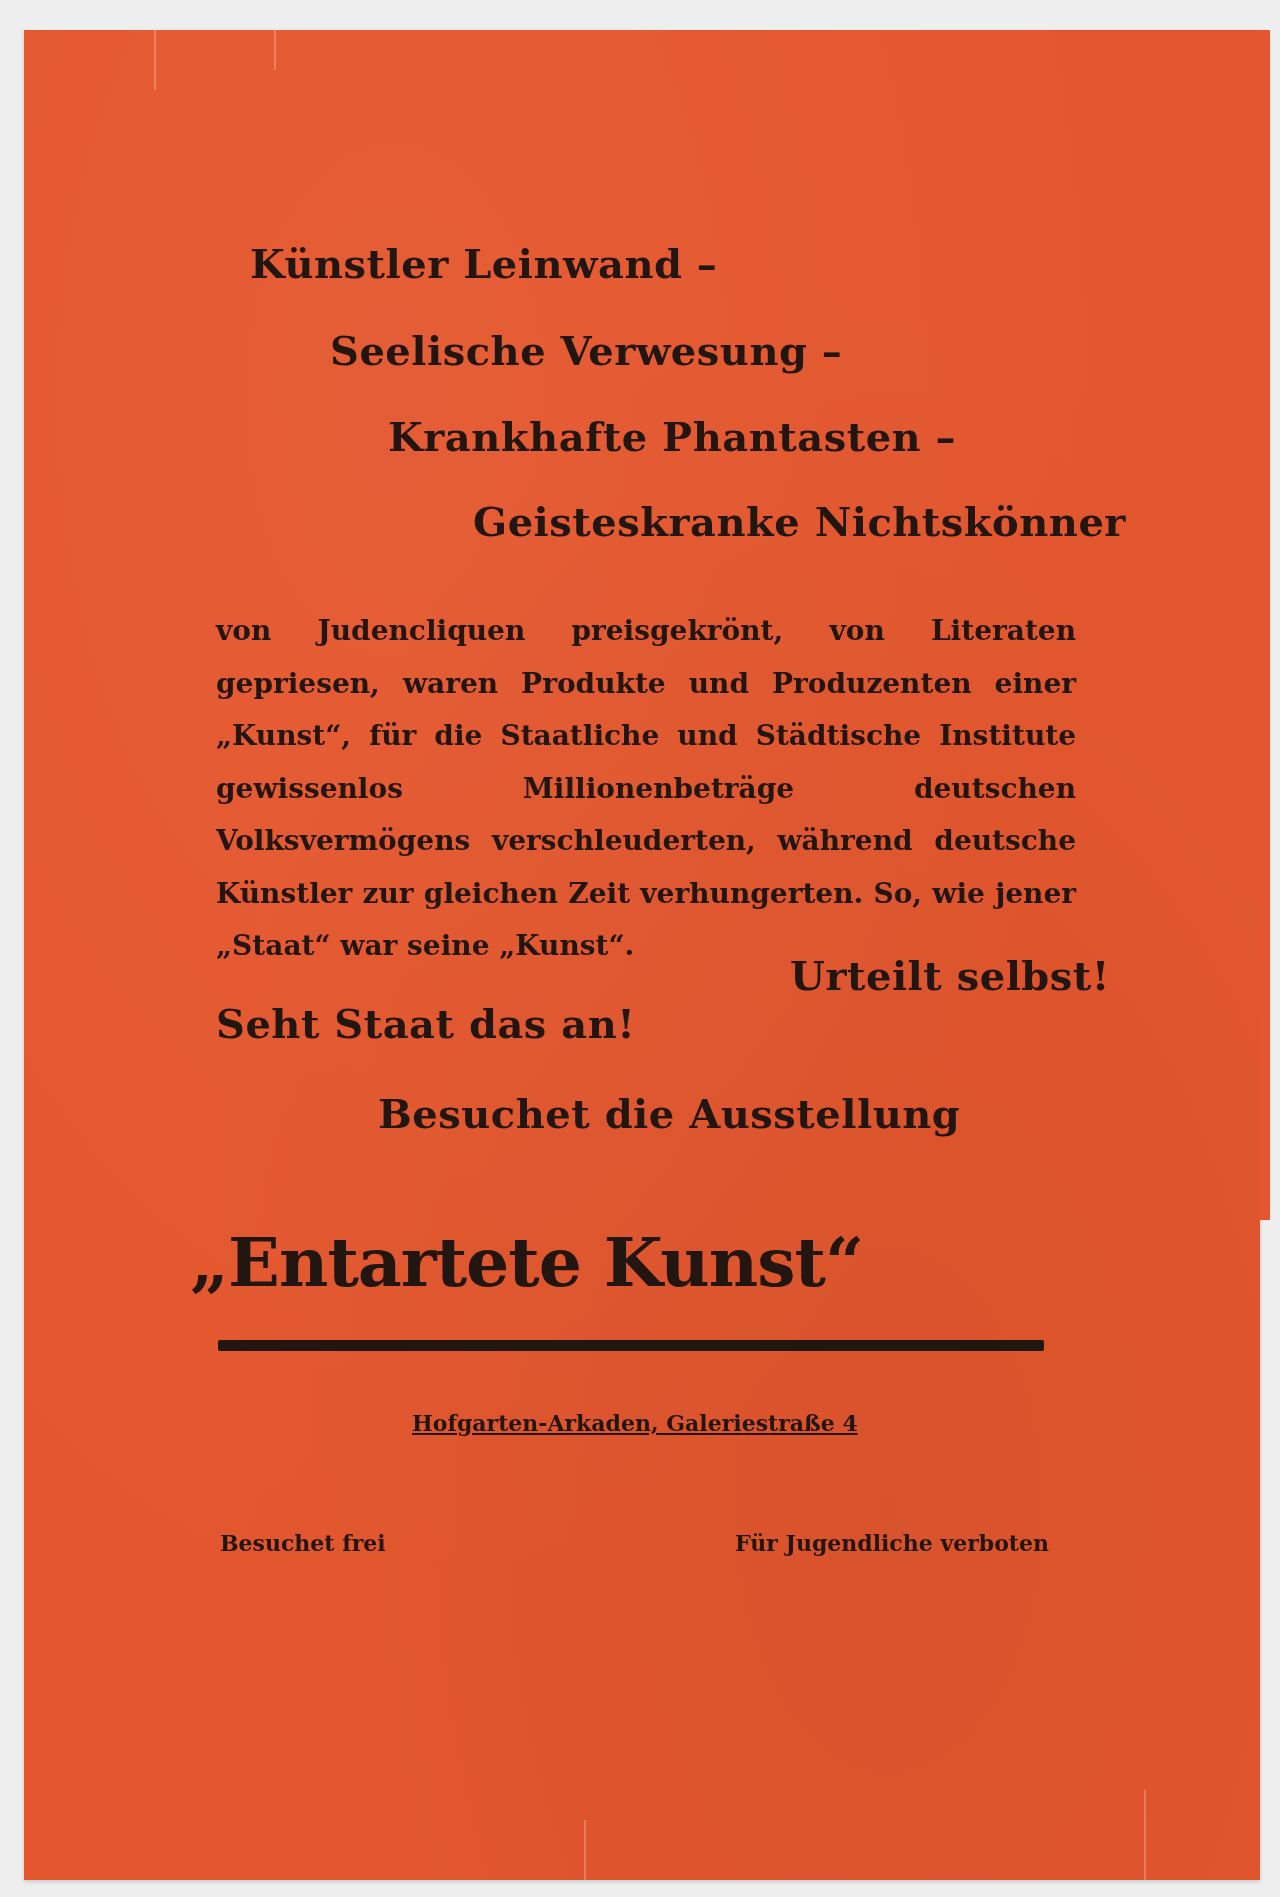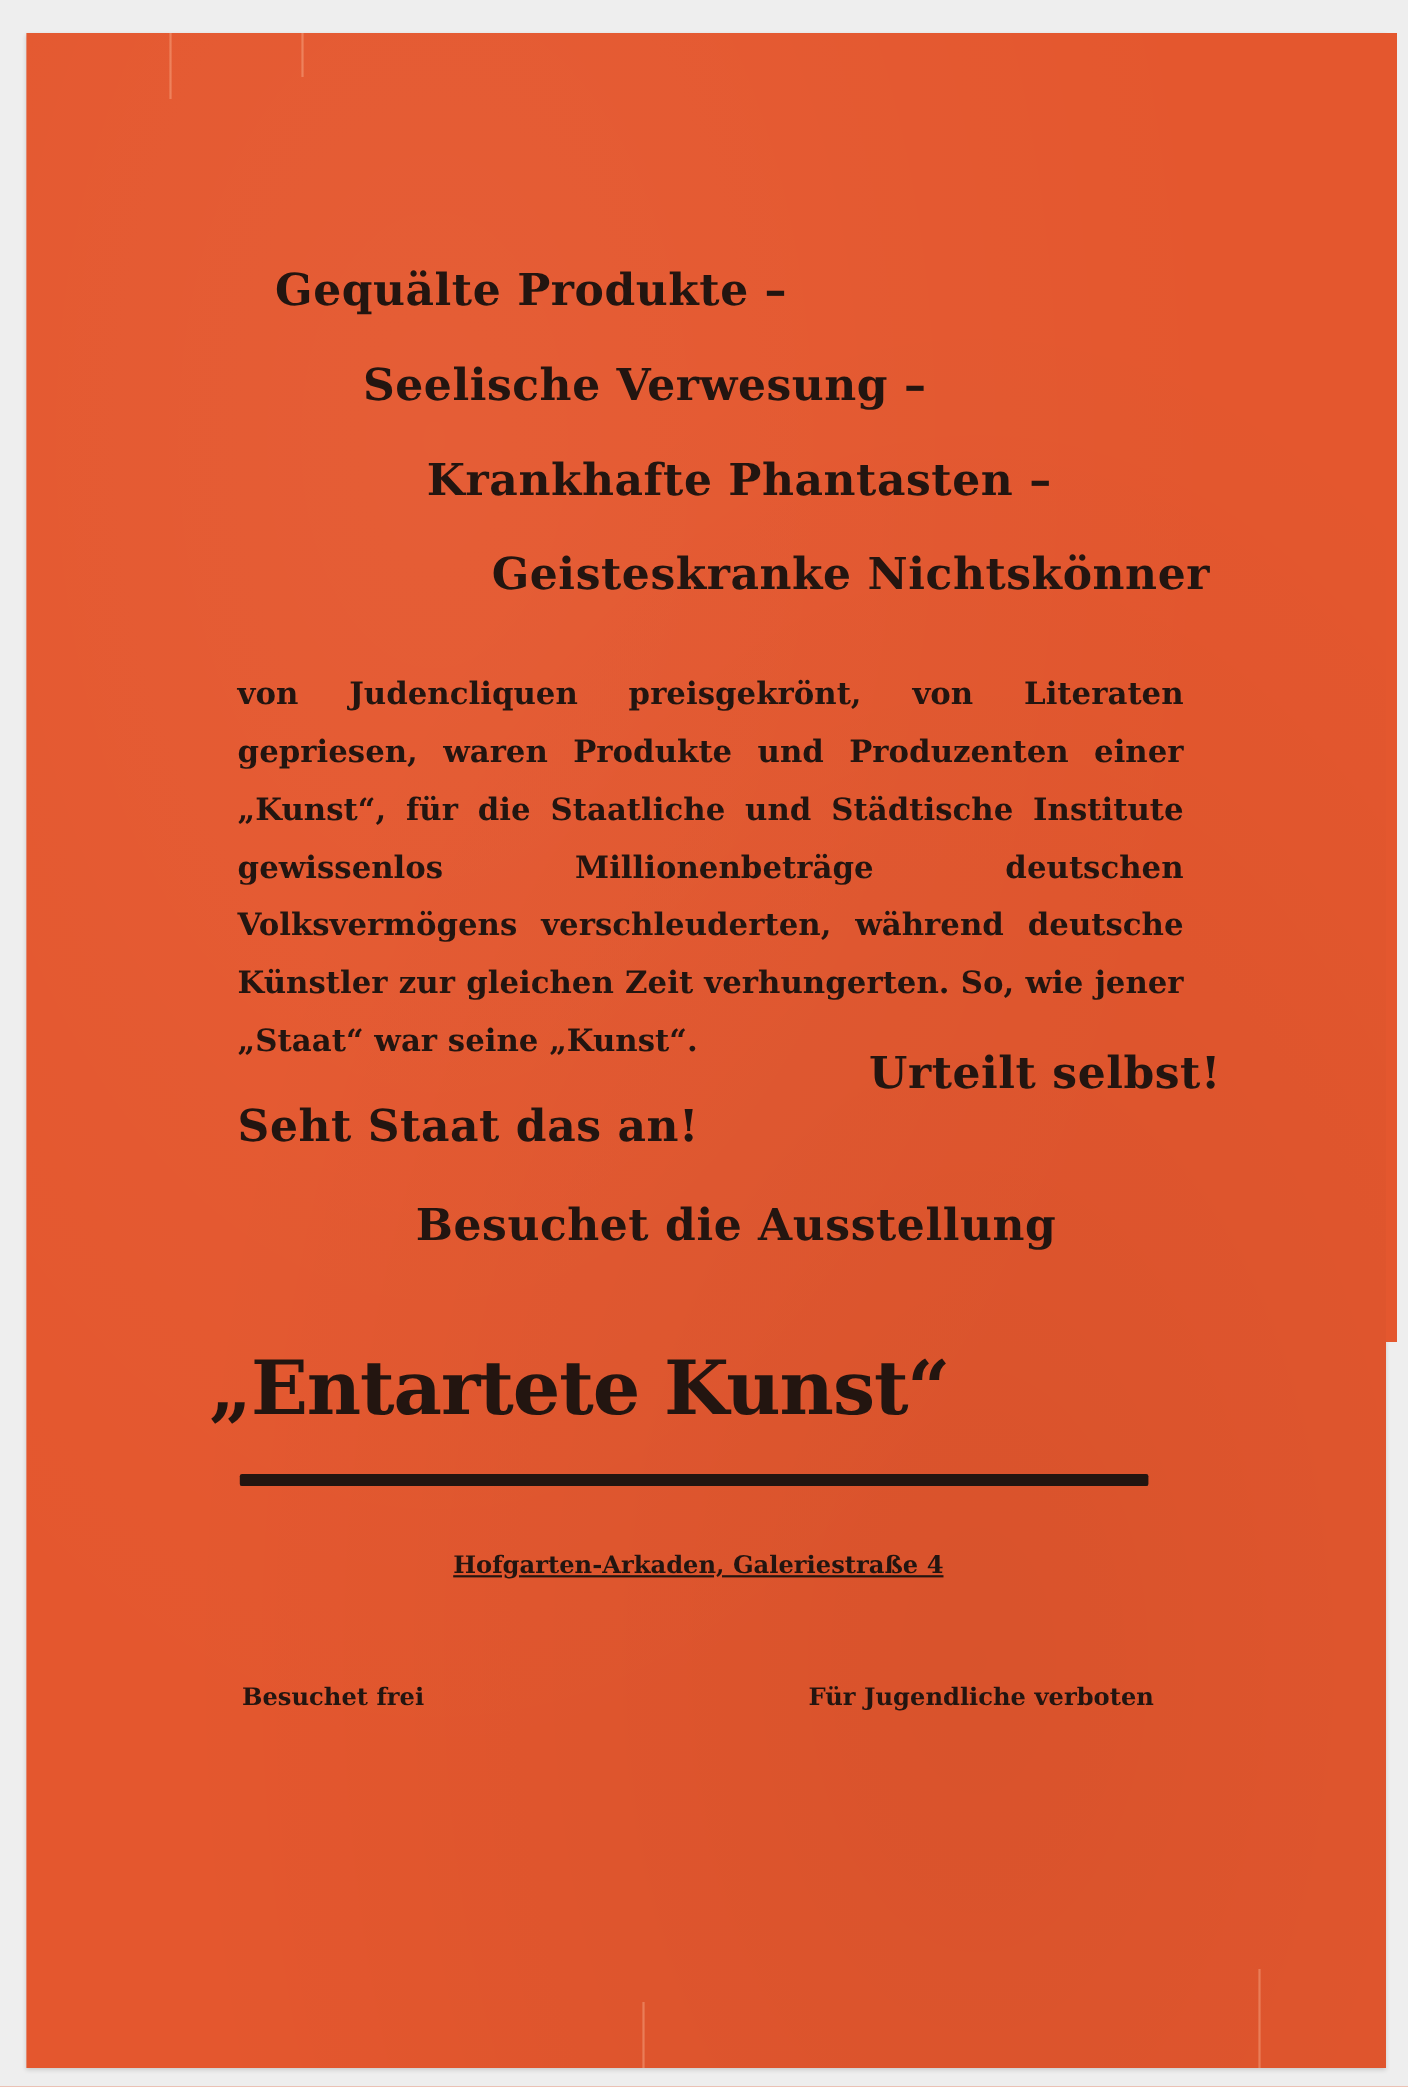--- a/index.html
+++ b/index.html
@@ -51,24 +51,24 @@
 <body>
 
 <div class="paper">
   <div class="notch"></div>
   <div class="crease" style="left:130px;top:0;height:60px;"></div>
   <div class="crease" style="left:250px;top:0;height:40px;"></div>
   <div class="crease" style="left:1120px;top:1760px;height:90px;"></div>
   <div class="crease" style="left:560px;top:1790px;height:60px;"></div>
 </div>
 
-<div class="ink head" style="left:250px;top:240px;">Gequälte Produkte –</div>
+<div class="ink head" style="left:250px;top:240px;">Künstler Leinwand –</div>
 <div class="ink head" style="left:330px;top:327px;">Seelische Verwesung –</div>
 <div class="ink head" style="left:388px;top:413px;">Krankhafte Phantasten –</div>
-<div class="ink head" style="left:447px;top:498px;">Geisteskranke Nichtskönner</div>
+<div class="ink head" style="left:473px;top:498px;">Geisteskranke Nichtskönner</div>
 
 <div class="para">von Judencliquen preisgekrönt, von Literaten gepriesen, waren Produkte und Produzenten einer „Kunst“, für die Staatliche und Städtische Institute gewissenlos Millionenbeträge deutschen Volksvermögens verschleuderten, während deutsche Künstler zur gleichen Zeit verhungerten. So, wie jener „Staat“ war seine „Kunst“.</div>
 
 <div class="ink head" style="left:216px;top:1000px;">Seht Staat das an!</div>
 <div class="ink head" style="left:790px;top:952px;">Urteilt selbst!</div>
 <div class="ink head" style="left:378px;top:1090px;">Besuchet die Ausstellung</div>
 
 <div class="ink title" style="left:190px;top:1222px;">„Entartete Kunst“</div>
 <div class="rule"></div>
 

